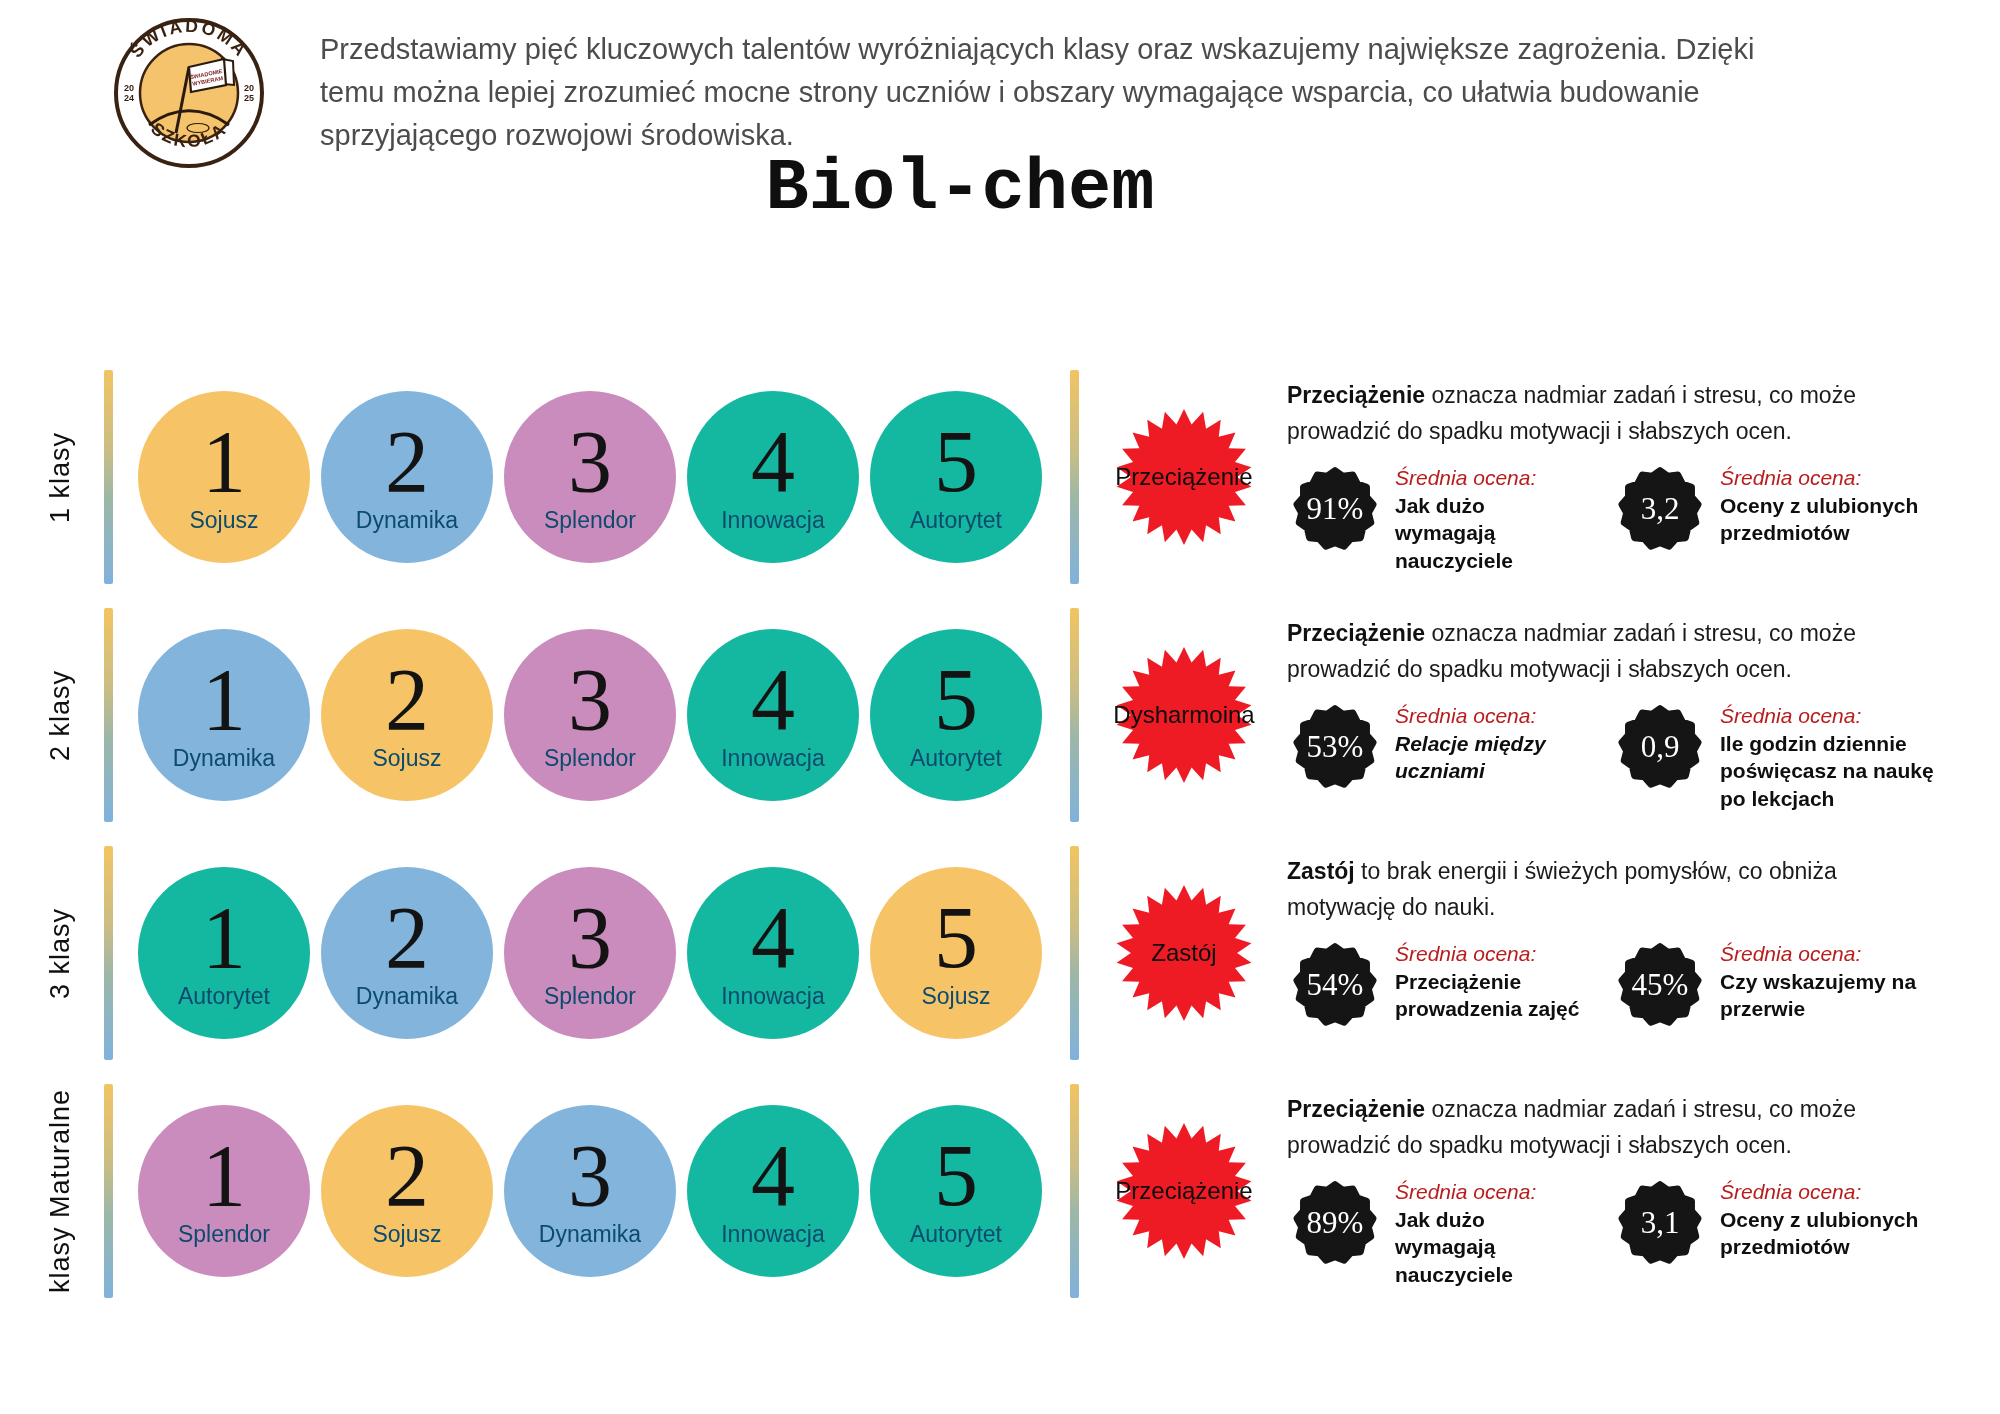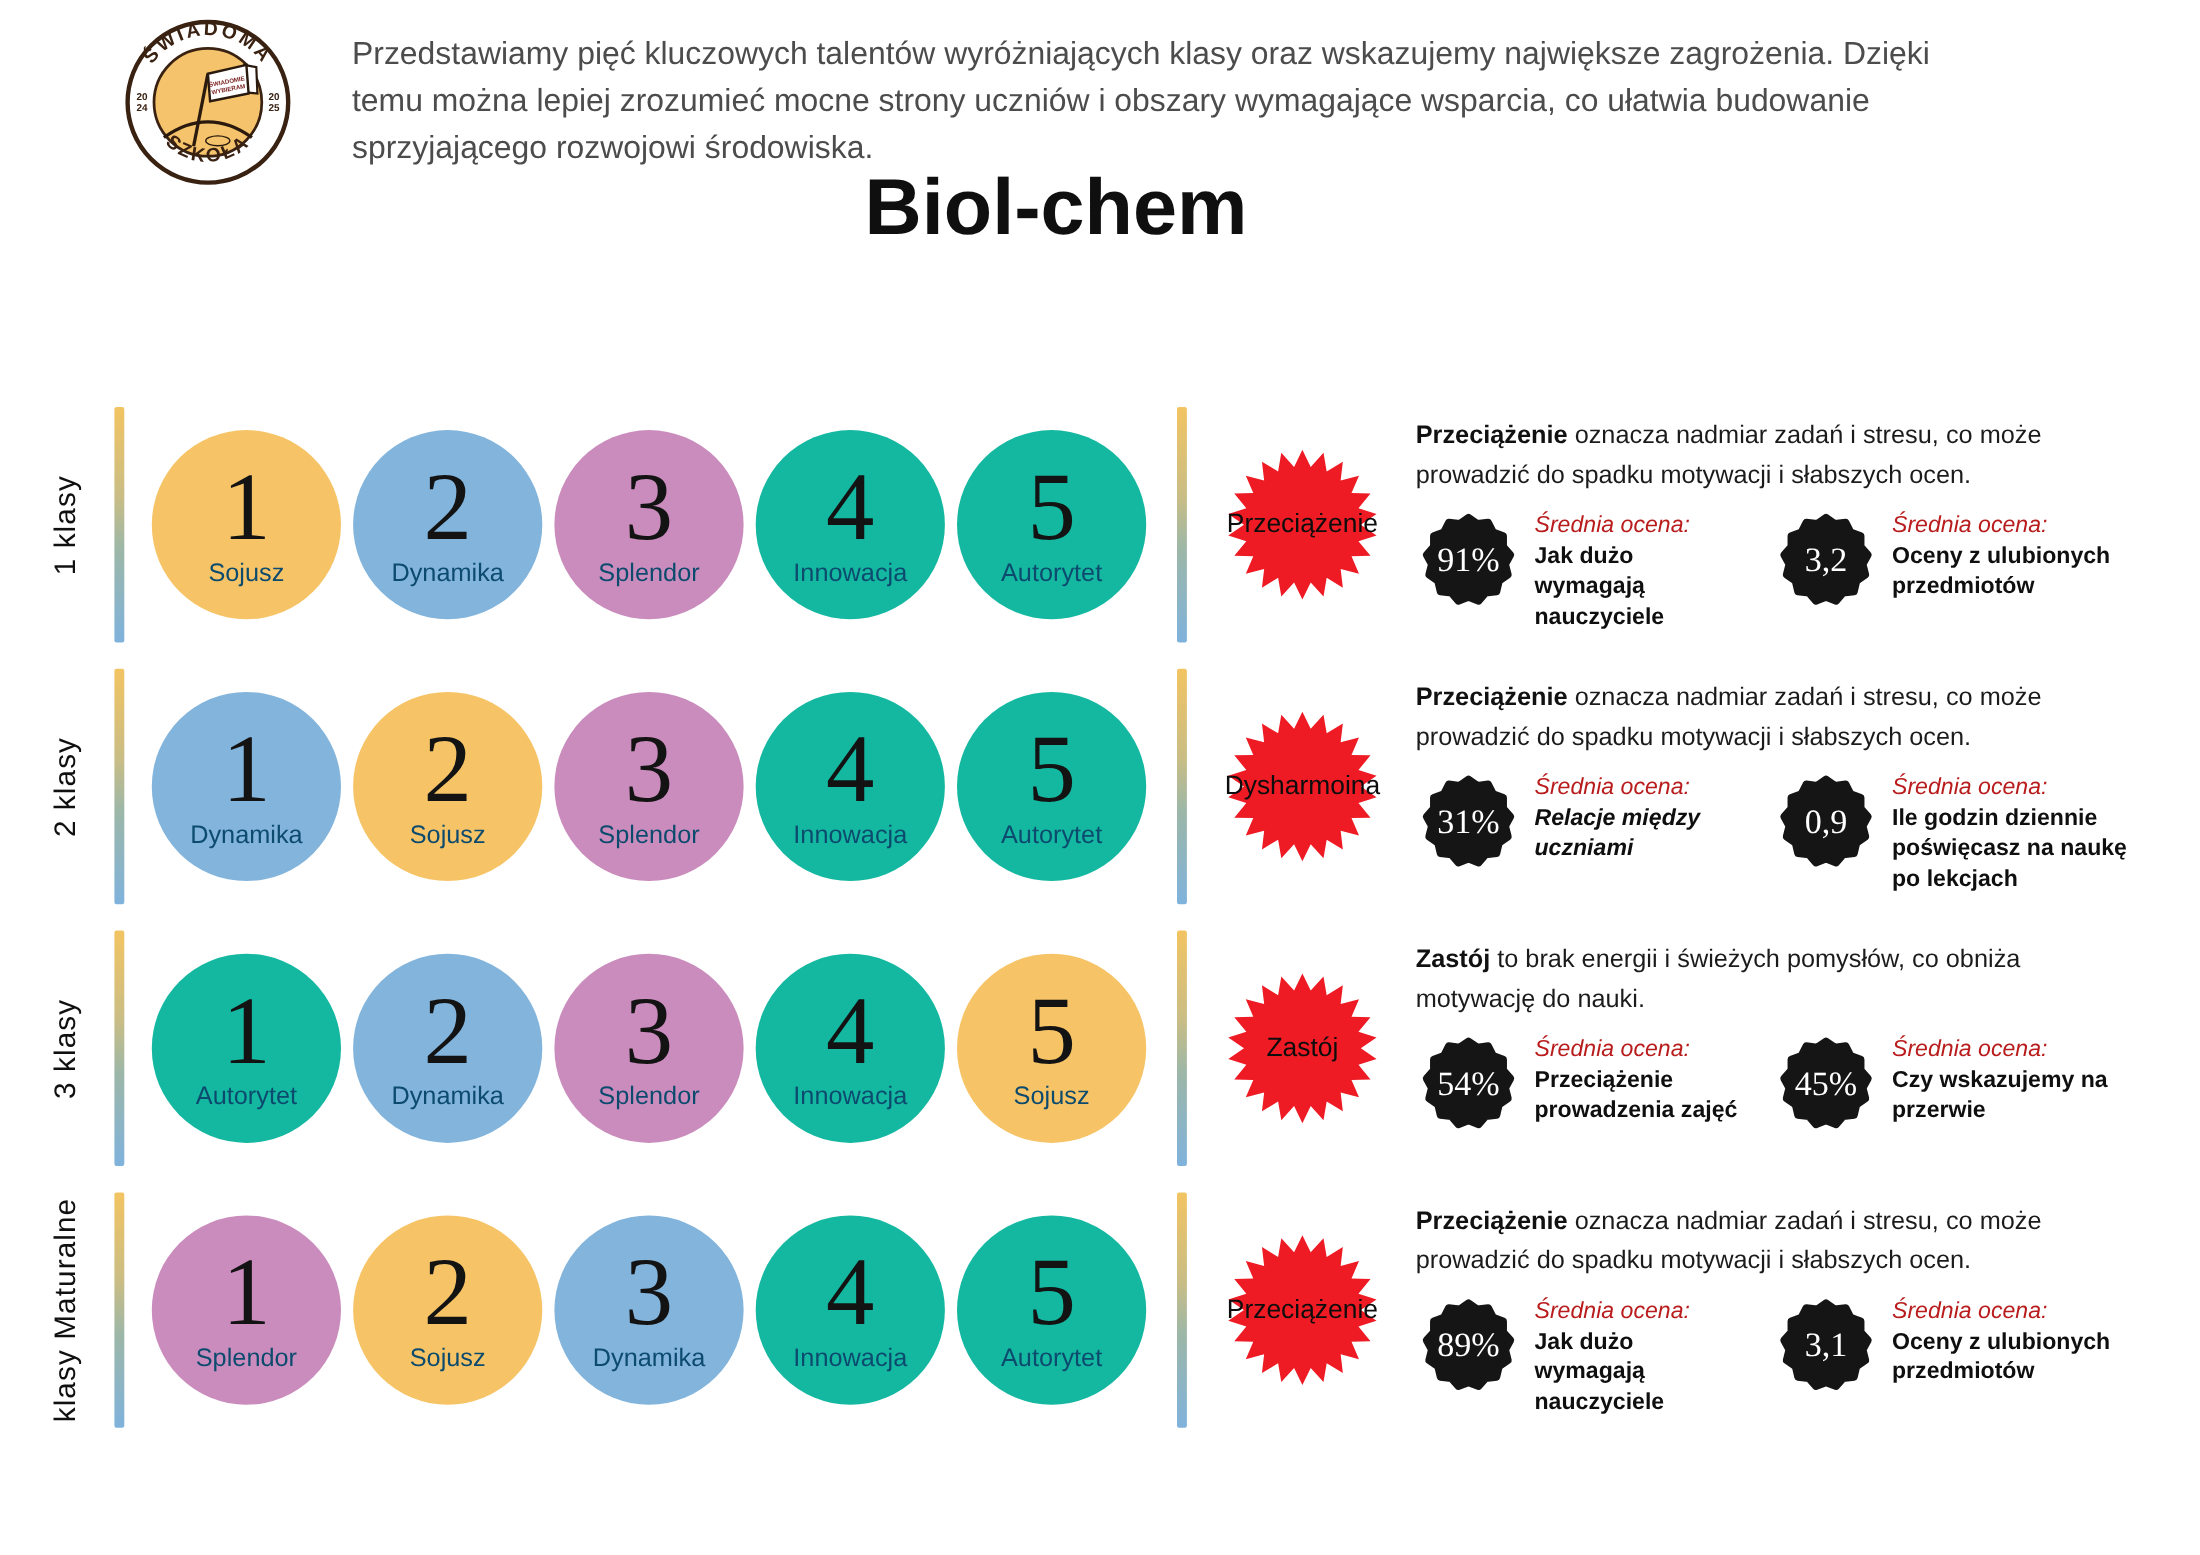--- a/index.html
+++ b/index.html
@@ -4,21 +4,21 @@
 <style>
   * { box-sizing: border-box; margin: 0; padding: 0; }
   html,body { width:2000px; height:1414px; background:#ffffff; font-family:"Liberation Sans", sans-serif; }
   .page { position:relative; width:2000px; height:1414px; overflow:hidden; background:#fff; }
 
   
   .logo { position:absolute; left:112px; top:16px; width:154px; height:154px; }
   .intro { position:absolute; left:320px; top:28px; width:1480px;
            font-size:29px; line-height:1.48; color:#4c4c4c; }
   .title { position:absolute; left:0; top:148px; width:1920px; text-align:center;
-           font-family:Liberation Sans, sans-serif; font-size:72px; color:#0f0f0f; }
+           font-family:Liberation Mono, monospace; font-size:72px; color:#0f0f0f; }
 
   
   .rows { position:absolute; left:0; top:358px; width:2000px; }
   .row  { position:relative; width:2000px; height:238px; }
 
   .row-label { position:absolute; left:40px; top:0; height:238px; width:40px;
                display:flex; align-items:center; justify-content:center;
                writing-mode:vertical-rl; transform:rotate(180deg);
                font-size:27px; letter-spacing:1px; color:#101010; white-space:nowrap; }
 
@@ -208,21 +208,21 @@
       </div>
 
       <p class="desc"><b>Przeciążenie</b><span> oznacza nadmiar zadań i stresu, co może prowadzić do spadku motywacji i słabszych ocen.</span></p>
 
       <div class="badges">
         <div class="badge-group">
           <div class="seal">
             <svg viewBox="-50 -50 100 100">
               <polygon class="seal-shape" fill="#151515" stroke="#151515" stroke-width="7" stroke-linejoin="round" points="0.0,-41.0 8.6,-35.0 19.1,-36.3 23.9,-26.9 33.7,-23.3 33.7,-12.8 40.7,-4.9 35.7,4.3 38.3,14.5 29.6,20.5 27.2,30.7 16.7,31.9 9.8,39.8 -0.0,36.0 -9.8,39.8 -16.7,31.9 -27.2,30.7 -29.6,20.5 -38.3,14.5 -35.7,4.3 -40.7,-4.9 -33.7,-12.8 -33.7,-23.3 -23.9,-26.9 -19.1,-36.3 -8.6,-35.0"></polygon>
             </svg>
-            <span class="seal-value">31%</span>
+            <span class="seal-value">53%</span>
           </div>
           <div class="seal-label">
             <em>Średnia ocena:</em>
             <strong class="is-italic">Relacje między uczniami</strong>
           </div>
         </div>
         <div class="badge-group">
           <div class="seal">
             <svg viewBox="-50 -50 100 100">
               <polygon class="seal-shape" fill="#151515" stroke="#151515" stroke-width="7" stroke-linejoin="round" points="0.0,-41.0 8.6,-35.0 19.1,-36.3 23.9,-26.9 33.7,-23.3 33.7,-12.8 40.7,-4.9 35.7,4.3 38.3,14.5 29.6,20.5 27.2,30.7 16.7,31.9 9.8,39.8 -0.0,36.0 -9.8,39.8 -16.7,31.9 -27.2,30.7 -29.6,20.5 -38.3,14.5 -35.7,4.3 -40.7,-4.9 -33.7,-12.8 -33.7,-23.3 -23.9,-26.9 -19.1,-36.3 -8.6,-35.0"></polygon>

